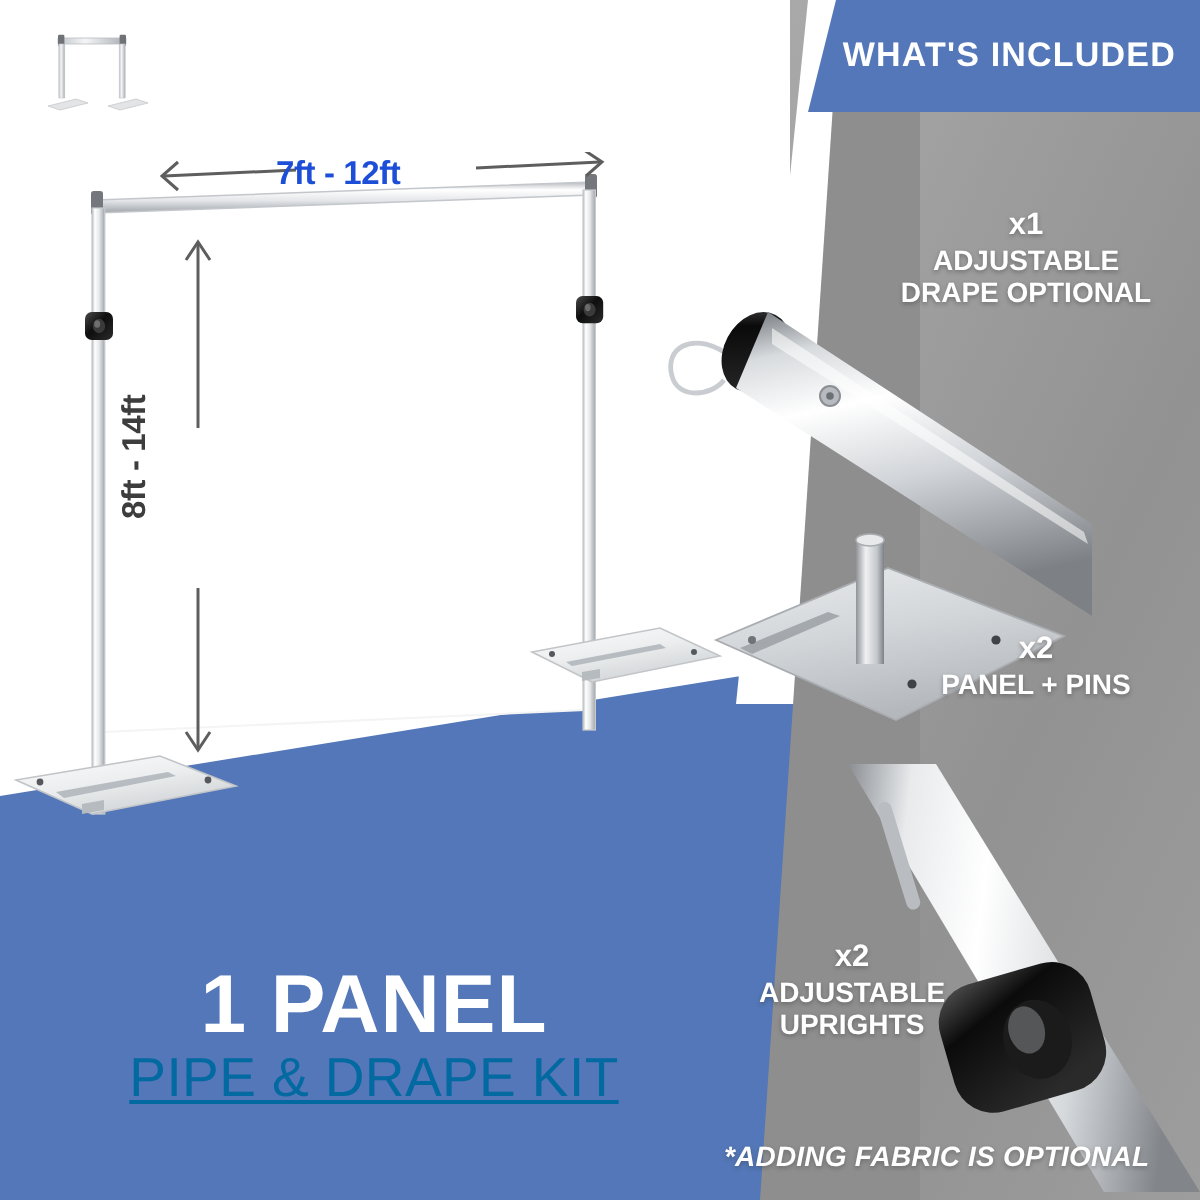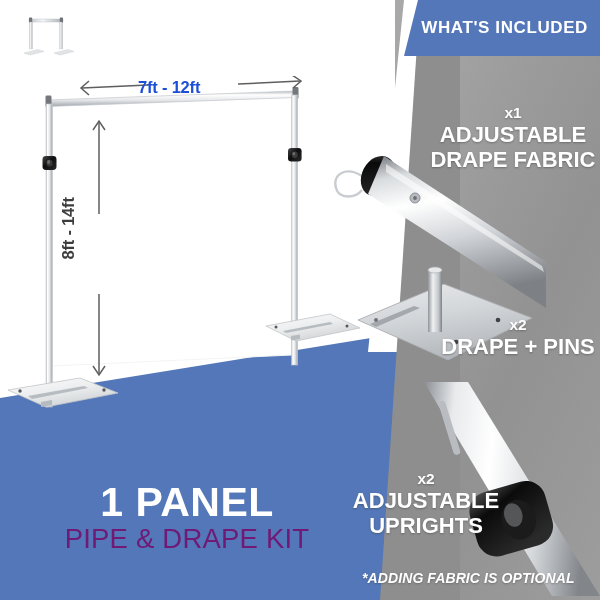--- a/index.html
+++ b/index.html
@@ -117,41 +117,42 @@
   .title-main {
     color: #ffffff;
     font-size: 41px;
     font-weight: bold;
     line-height: 0.98;
     letter-spacing: 0.5px;
     margin: 0;
     padding: 0 0 0 14px;
   }
   .title-sub {
-    color: #701a75;
+    color: #0369a1;
     font-size: 27.5px;
     font-weight: normal;
     line-height: 1.05;
     letter-spacing: 0.2px;
     margin: 3px 0 0 0;
     padding: 0 0 0 14px;
+    text-decoration: underline;
   }
 
   
   .callout {
     position: absolute;
     text-align: center;
     color: #ffffff;
     font-weight: bold;
     line-height: 1.16;
     text-shadow: 0 1px 2px rgba(60,60,60,0.45);
     white-space: nowrap;
   }
   .callout .qty { display: block; font-size: 15.5px; }
-  .callout .nm  { display: block; font-size: 22px; }
+  .callout .nm  { display: block; font-size: 14px; }
 
   .callout-1 { left: 428px; top: 104px; width: 170px; }
   .callout-2 { left: 440px; top: 316px; width: 156px; }
   .callout-3 { left: 352px; top: 470px; width: 148px; }
 
   .footnote {
     position: absolute;
     left: 362px; top: 570px;
     color: #ffffff;
     font-size: 14px;
@@ -371,26 +372,26 @@
     <g transform="rotate(-16 104 136)">
       <rect x="66" y="104" width="78" height="66" rx="20" fill="url(#uKnob)"></rect>
       <ellipse cx="112" cy="140" rx="17" ry="20" fill="#1b1b1b"></ellipse>
       <ellipse cx="108" cy="134" rx="9" ry="12" fill="#8e9296" opacity="0.5"></ellipse>
     </g>
   </svg>
 
   <div class="callout callout-1">
     <span class="qty">x1</span>
     <span class="nm">ADJUSTABLE</span>
-    <span class="nm">DRAPE FABRIC</span>
+    <span class="nm">DRAPE OPTIONAL</span>
   </div>
 
   <div class="callout callout-2">
     <span class="qty">x2</span>
-    <span class="nm">DRAPE + PINS</span>
+    <span class="nm">PANEL + PINS</span>
   </div>
 
   <div class="callout callout-3">
     <span class="qty">x2</span>
     <span class="nm">ADJUSTABLE</span>
     <span class="nm">UPRIGHTS</span>
   </div>
 
   <div class="footnote">*ADDING FABRIC IS OPTIONAL</div>
 

